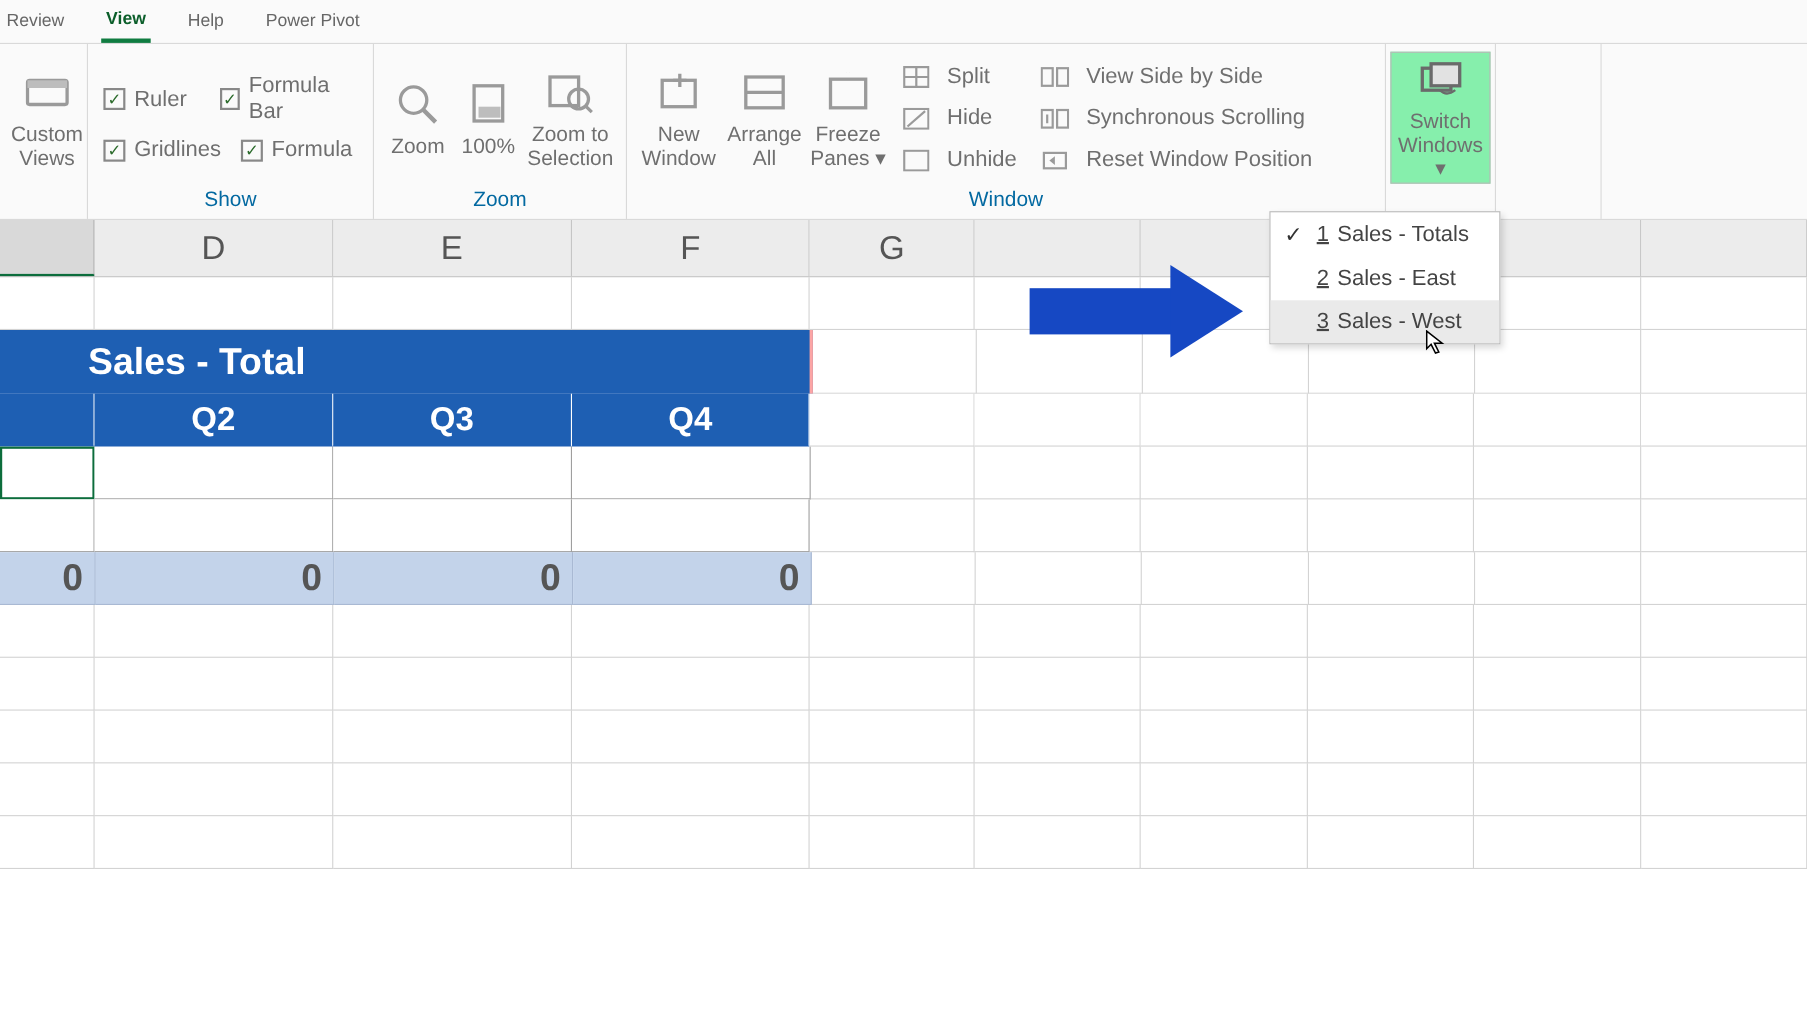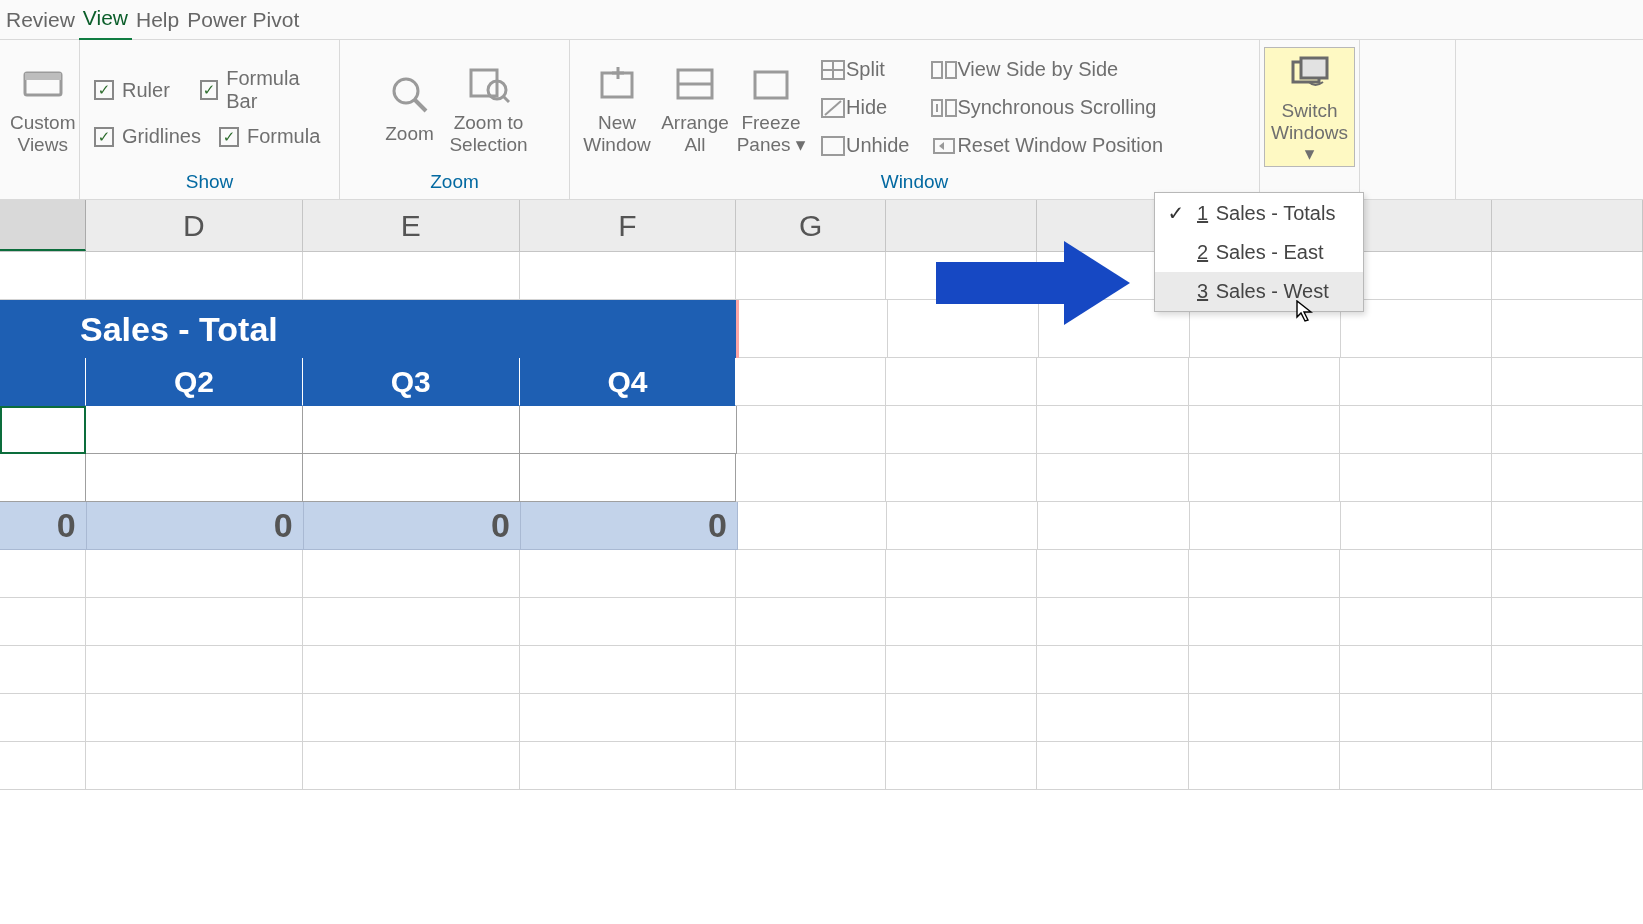--- a/index.html
+++ b/index.html
@@ -9,28 +9,29 @@
     width: 1643px;
     height: 924px;
     overflow: hidden;
     color: #555;
   }
 
   
   .tabs-row {
     display: flex;
     align-items: center;
+    gap: 30px;
     padding: 6px 2px 0 2px;
     height: 40px;
     background: #fafafa;
-    font-size: 21px;
+    font-size: 16px;
     border-bottom: 1px solid #d9d9d9;
   }
   .tab { padding: 2px 4px 8px 4px; color: #666; cursor: default; }
-  .tab.active { color: #0b5e2a; font-weight: 400; border-bottom: 4px solid #107c41; }
+  .tab.active { color: #0b5e2a; font-weight: 700; border-bottom: 4px solid #107c41; }
 
   
   .ribbon {
     display: flex;
     align-items: stretch;
     background: #fafafa;
     height: 160px;
     border-bottom: 1px solid #d9d9d9;
     position: relative;
   }
@@ -59,21 +60,21 @@
     color: #6f6f6f;
     font-size: 19px;
     line-height: 1.15;
     text-align: center;
     cursor: default;
   }
   .big-btn .icon-wrap { height: 48px; display:flex; align-items:center; justify-content:center; margin-bottom:4px;}
   .big-btn span.label { white-space: pre-line; }
 
   .big-btn.active {
-    background: #fef9c3;
+    background: #86efac;
     border: 1px solid #b8b8b8;
   }
 
   .check-item {
     display: flex;
     align-items: center;
     gap: 8px;
     font-size: 20px;
     color: #6f6f6f;
     margin: 6px 4px;
@@ -82,21 +83,21 @@
     width: 20px; height: 20px;
     border: 2px solid #888;
     display: flex; align-items: center; justify-content: center;
     font-size: 15px; color: #2b6b2b;
   }
   .cb.checked::after { content: "✓"; }
 
   .small-btn {
     display: flex;
     align-items: center;
-    gap: 0;
+    gap: 15px;
     font-size: 20px;
     color: #6f6f6f;
     margin: 4px 2px;
     padding: 2px 2px;
   }
   .small-icon { width: 26px; height: 26px; display:flex; align-items:center; justify-content:center; }
 
   
   .dropdown {
     position: absolute;
@@ -301,20 +302,29 @@
   <div class="group" style="width:230px">
     <div class="group-body" style="justify-content:center; gap:6px;">
       <div class="big-btn" style="width:62px">
         <div class="icon-wrap">
           <svg width="40" height="40">
               <circle cx="16" cy="16" r="12" fill="none" stroke="#9a9a9a" stroke-width="3"></circle>
               <line x1="25" y1="25" x2="36" y2="36" stroke="#9a9a9a" stroke-width="4"></line>
             </svg>
         </div>
         <span class="label">Zoom</span>
+      </div>
+      <div class="big-btn" style="width:58px">
+        <div class="icon-wrap">
+          <svg width="38" height="40">
+              <rect x="6" y="3" width="26" height="32" fill="none" stroke="#9a9a9a" stroke-width="3"></rect>
+              <rect x="10" y="22" width="20" height="10" fill="#bdbdbd"></rect>
+            </svg>
+        </div>
+        <span class="label">100%</span>
       </div>
       <div class="big-btn" style="width:84px">
         <div class="icon-wrap">
           <svg width="44" height="40">
               <rect x="4" y="6" width="26" height="26" fill="none" stroke="#9a9a9a" stroke-width="3"></rect>
               <circle cx="30" cy="26" r="9" fill="none" stroke="#9a9a9a" stroke-width="3"></circle>
               <line x1="36" y1="32" x2="42" y2="38" stroke="#9a9a9a" stroke-width="3"></line>
             </svg>
         </div>
         <span class="label">Zoom to

